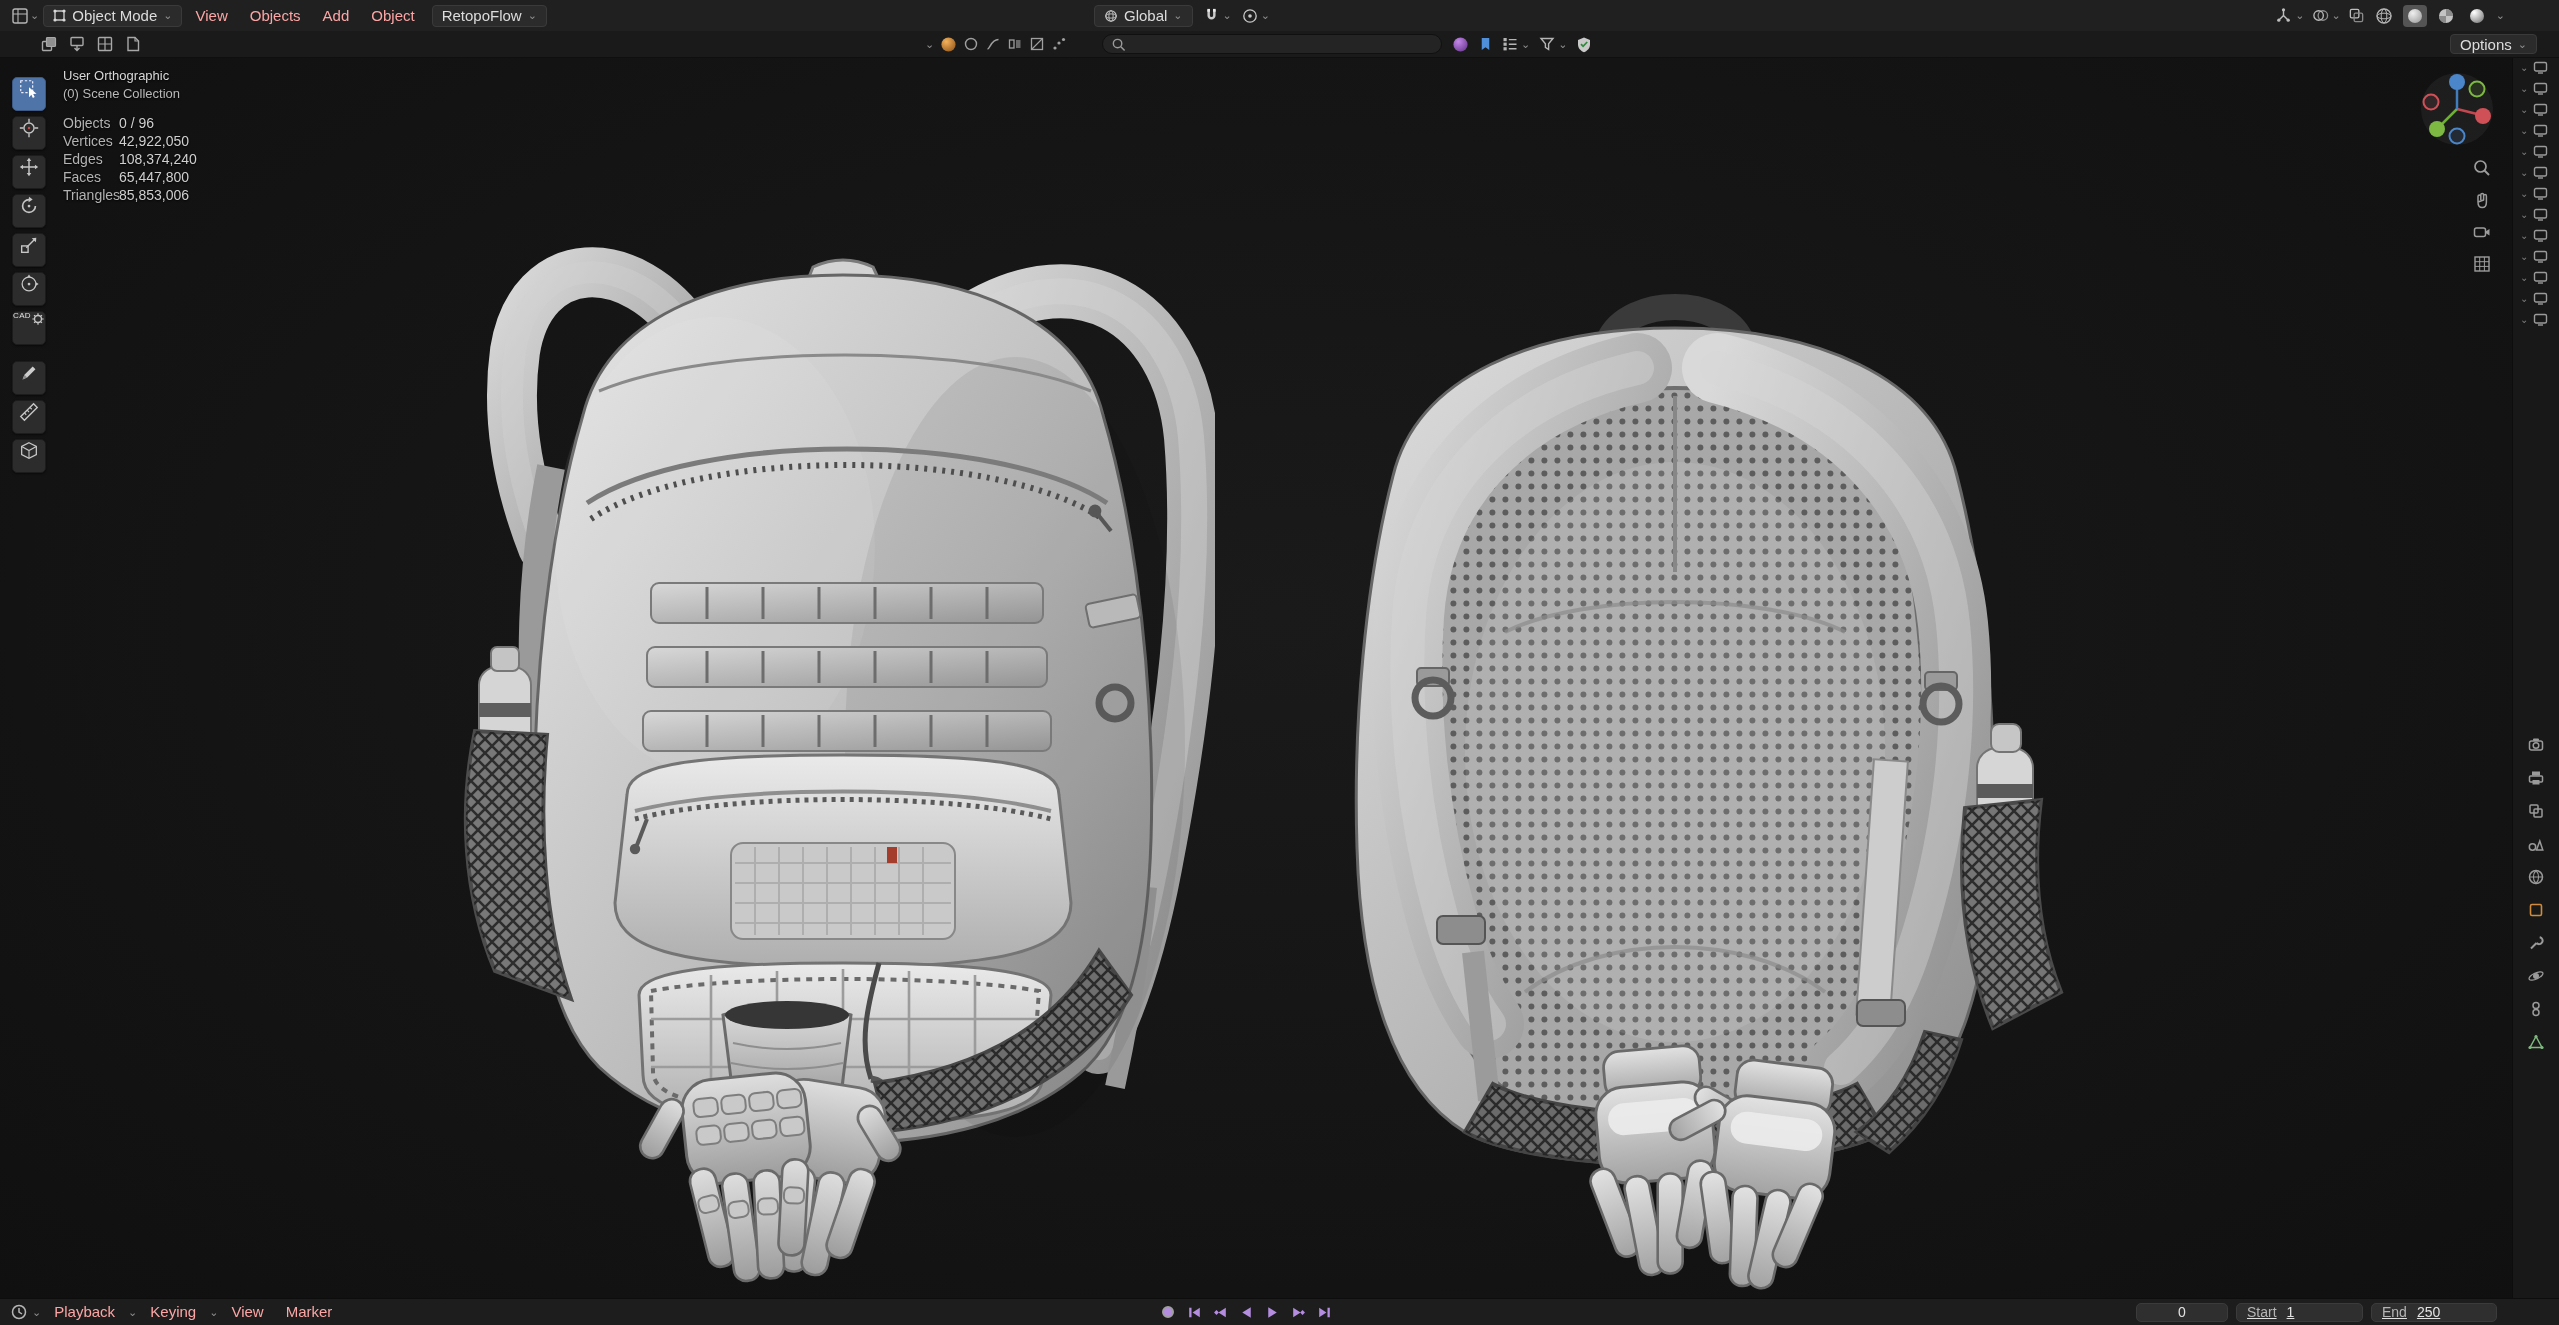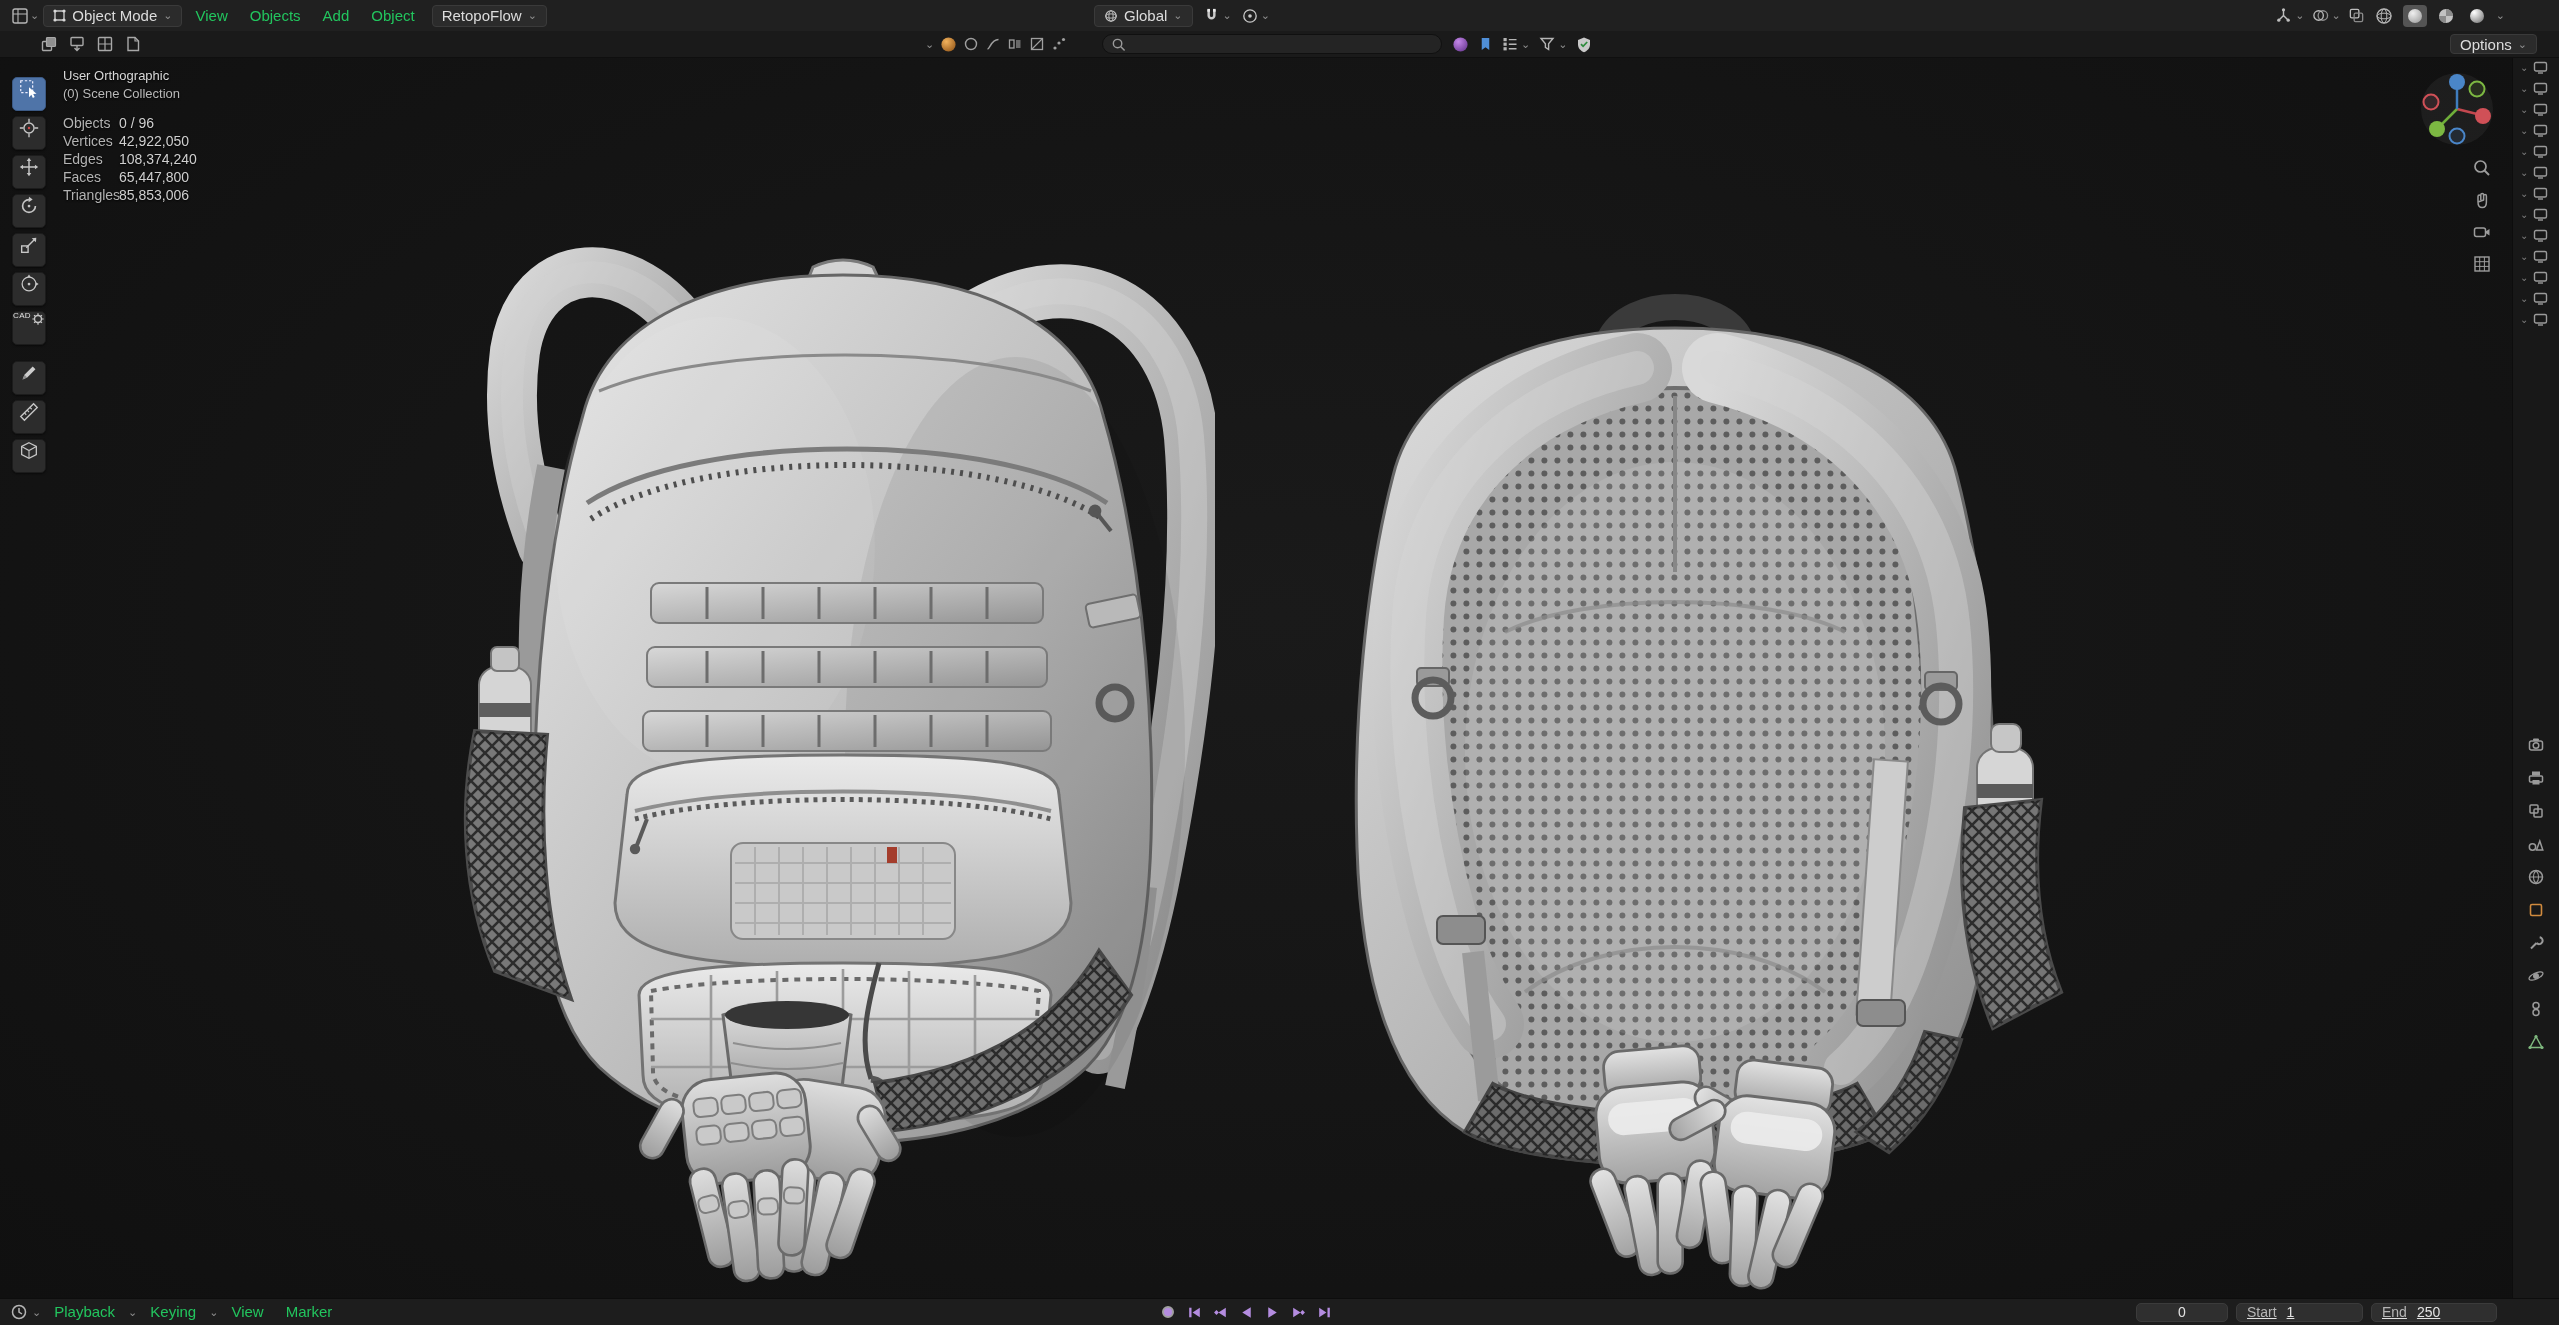--- a/index.html
+++ b/index.html
@@ -4,21 +4,21 @@
 <style>
   html,body{margin:0;padding:0;background:#000;}
   #app{position:relative;width:2559px;height:1325px;overflow:hidden;background:#141414;
        font-family:"Liberation Sans",sans-serif;color:#c9c9c9;user-select:none;}
   
   #topbar1{position:absolute;top:0;left:0;right:0;height:31px;background:#202020;border-bottom:1px solid #141414;z-index:40;}
   #topbar2{position:absolute;top:31px;left:0;right:0;height:26px;background:#1a1a1a;border-bottom:1px solid #0f0f0f;z-index:40;}
   .tb-left{position:absolute;left:10px;top:0;height:100%;display:flex;align-items:center;gap:4px;}
   .tb-center{position:absolute;left:1094px;top:0;height:100%;display:flex;align-items:center;gap:10px;}
   .tb-right{position:absolute;right:54px;top:0;height:100%;display:flex;align-items:center;gap:7px;}
-  .menu-item{padding:0 9px;font-size:15px;color:#22c55e;line-height:31px;}
+  .menu-item{padding:0 9px;font-size:15px;color:#fca5a5;line-height:31px;}
   .dd{display:flex;align-items:center;gap:6px;background:#2b2b2b;border:1px solid #3a3a3a;border-radius:4px;
       padding:2px 9px;font-size:15px;color:#dcdcdc;height:22px;box-sizing:border-box;}
   .chev{font-size:11px;color:#8f8f8f;line-height:1;}
   .chev2{font-size:10px;color:#7d7d7d;line-height:1;}
   .icon-group{display:flex;align-items:center;gap:3px;}
   .icon-btn{display:flex;align-items:center;justify-content:center;}
   .shade{width:24px;height:22px;display:flex;align-items:center;justify-content:center;border-radius:4px;}
   .shade.active{background:#545454;}
   .search{position:absolute;left:1102px;top:3px;width:340px;height:20px;background:#242424;border:1px solid #101010;
           border-radius:10px;display:flex;align-items:center;padding:0 8px;gap:6px;box-sizing:border-box;}

